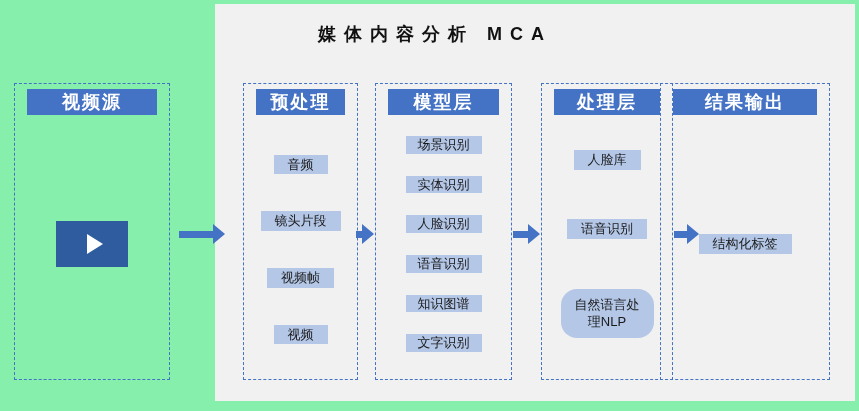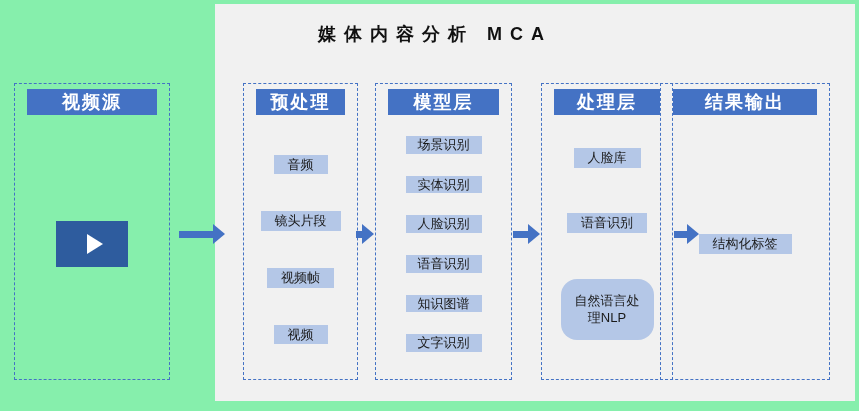--- a/index.html
+++ b/index.html
@@ -67,21 +67,21 @@
   .col-body.centered{justify-content:center;}
   .item{
     background:var(--item-blue);
     color:var(--text-dark);
     font-size:13px;
     padding:1px 14px;
     text-align:center;
     line-height:1.35;
   }
   .col-3 .item{padding:0 12px;}
-  .item.wrap{width:93px;padding:13px 8px;border-radius:16px;}
+  .item.wrap{width:93px;padding:7px 8px;border-radius:16px;}
   .play-box{
     width:72px;height:46px;
     background:var(--play-blue);
     display:flex;align-items:center;justify-content:center;
   }
   .play-triangle{
     width:0;height:0;
     border-top:10px solid transparent;
     border-bottom:10px solid transparent;
     border-left:16px solid #ffffff;

